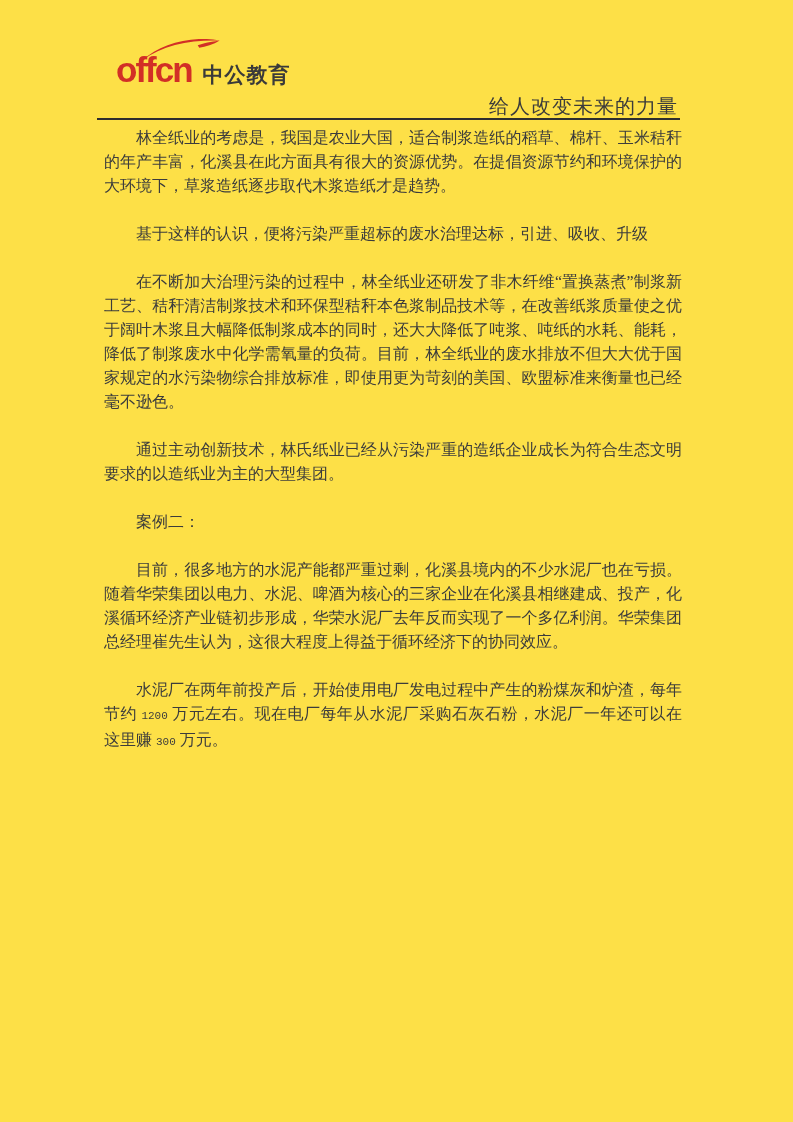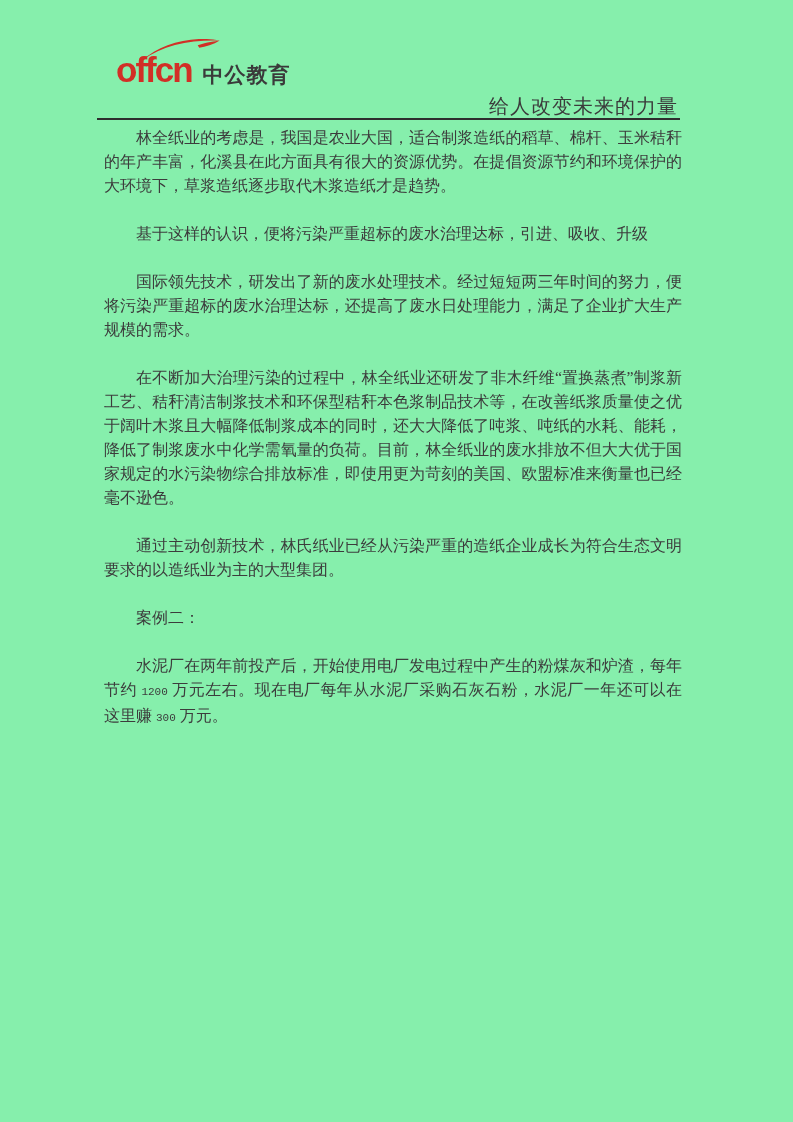--- a/index.html
+++ b/index.html
@@ -4,21 +4,21 @@
 <style>
   html, body {
     margin: 0;
     padding: 0;
     background: #ffffff;
   }
   .page {
     position: relative;
     width: 793px;
     height: 1122px;
-    background: #86efac;
+    background: #fde047;
     overflow: hidden;
     font-family: "Liberation Serif", "DejaVu Serif", serif;
   }
 
   
   .header {
     position: absolute;
     left: 100px;
     top: 0;
     width: 580px;
@@ -118,22 +118,22 @@
       </span>
       <span class="brand-cn">中公教育</span>
     </div>
     <div class="tagline">给人改变未来的力量</div>
     <div class="rule"></div>
   </header>
 
   <main class="content">
     <p class="para">林全纸业的考虑是，我国是农业大国，适合制浆造纸的稻草、棉杆、玉米秸秆的年产丰富，化溪县在此方面具有很大的资源优势。在提倡资源节约和环境保护的大环境下，草浆造纸逐步取代木浆造纸才是趋势。</p>
     <p class="para">基于这样的认识，便将污染严重超标的废水治理达标，引进、吸收、升级</p>
-    <p class="para">国际领先技术，研发出了新的废水处理技术。经过短短两三年时间的努力，便将污染严重超标的废水治理达标，还提高了废水日处理能力，满足了企业扩大生产规模的需求。</p>
     <p class="para">在不断加大治理污染的过程中，林全纸业还研发了非木纤维“置换蒸煮”制浆新工艺、秸秆清洁制浆技术和环保型秸秆本色浆制品技术等，在改善纸浆质量使之优于阔叶木浆且大幅降低制浆成本的同时，还大大降低了吨浆、吨纸的水耗、能耗，降低了制浆废水中化学需氧量的负荷。目前，林全纸业的废水排放不但大大优于国家规定的水污染物综合排放标准，即使用更为苛刻的美国、欧盟标准来衡量也已经毫不逊色。</p>
     <p class="para">通过主动创新技术，林氏纸业已经从污染严重的造纸企业成长为符合生态文明要求的以造纸业为主的大型集团。</p>
     <p class="para">案例二：</p>
+    <p class="para">目前，很多地方的水泥产能都严重过剩，化溪县境内的不少水泥厂也在亏损。随着华荣集团以电力、水泥、啤酒为核心的三家企业在化溪县相继建成、投产，化溪循环经济产业链初步形成，华荣水泥厂去年反而实现了一个多亿利润。华荣集团总经理崔先生认为，这很大程度上得益于循环经济下的协同效应。</p>
     <p class="para">
       <span>水泥厂在两年前投产后，开始使用电厂发电过程中产生的粉煤灰和炉渣，每年节约 </span><span class="num">1200</span><span> 万元左右。现在电厂每年从水泥厂采购石灰石粉，水泥厂一年还可以在这里赚 </span><span class="num">300</span><span> 万元。</span>
     </p>
   </main>
 
 </div>
 
 </body></html>

